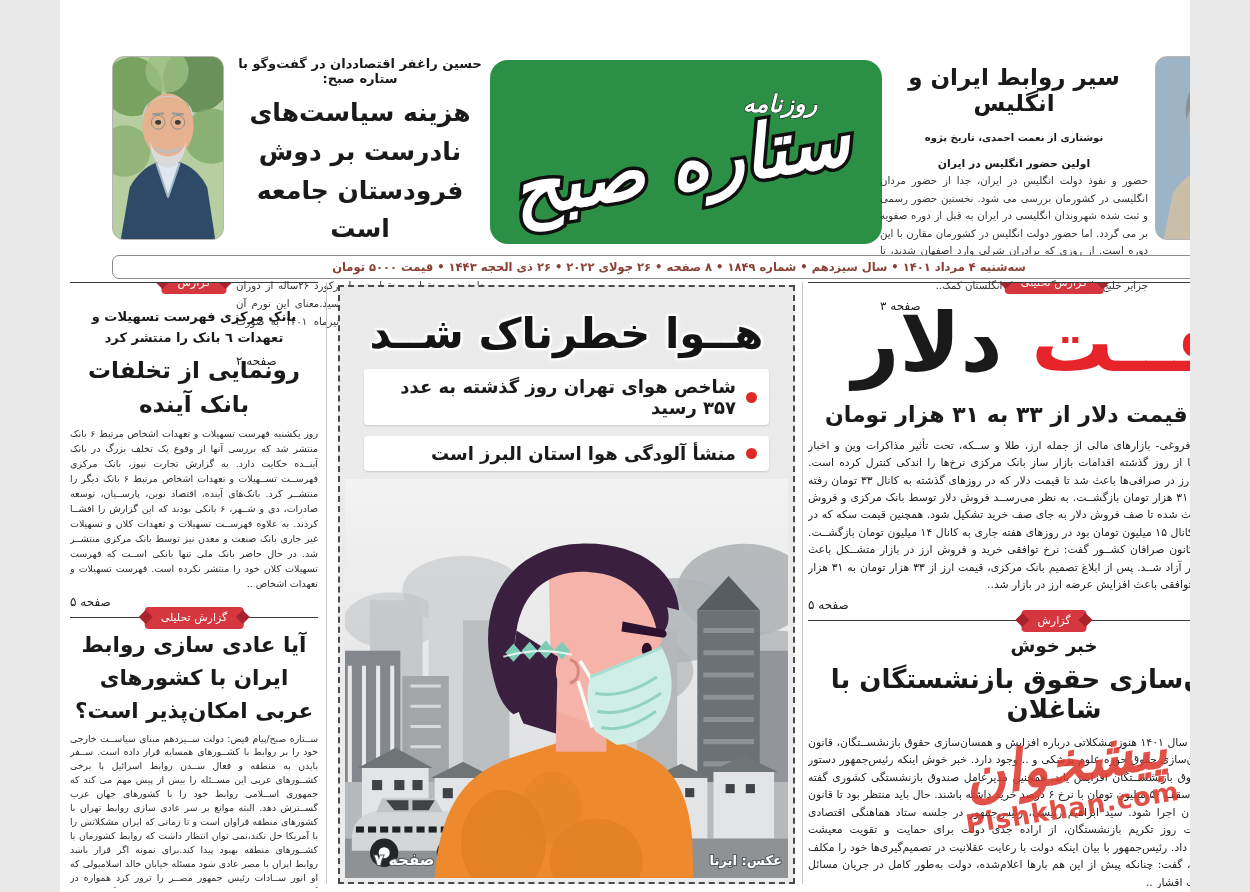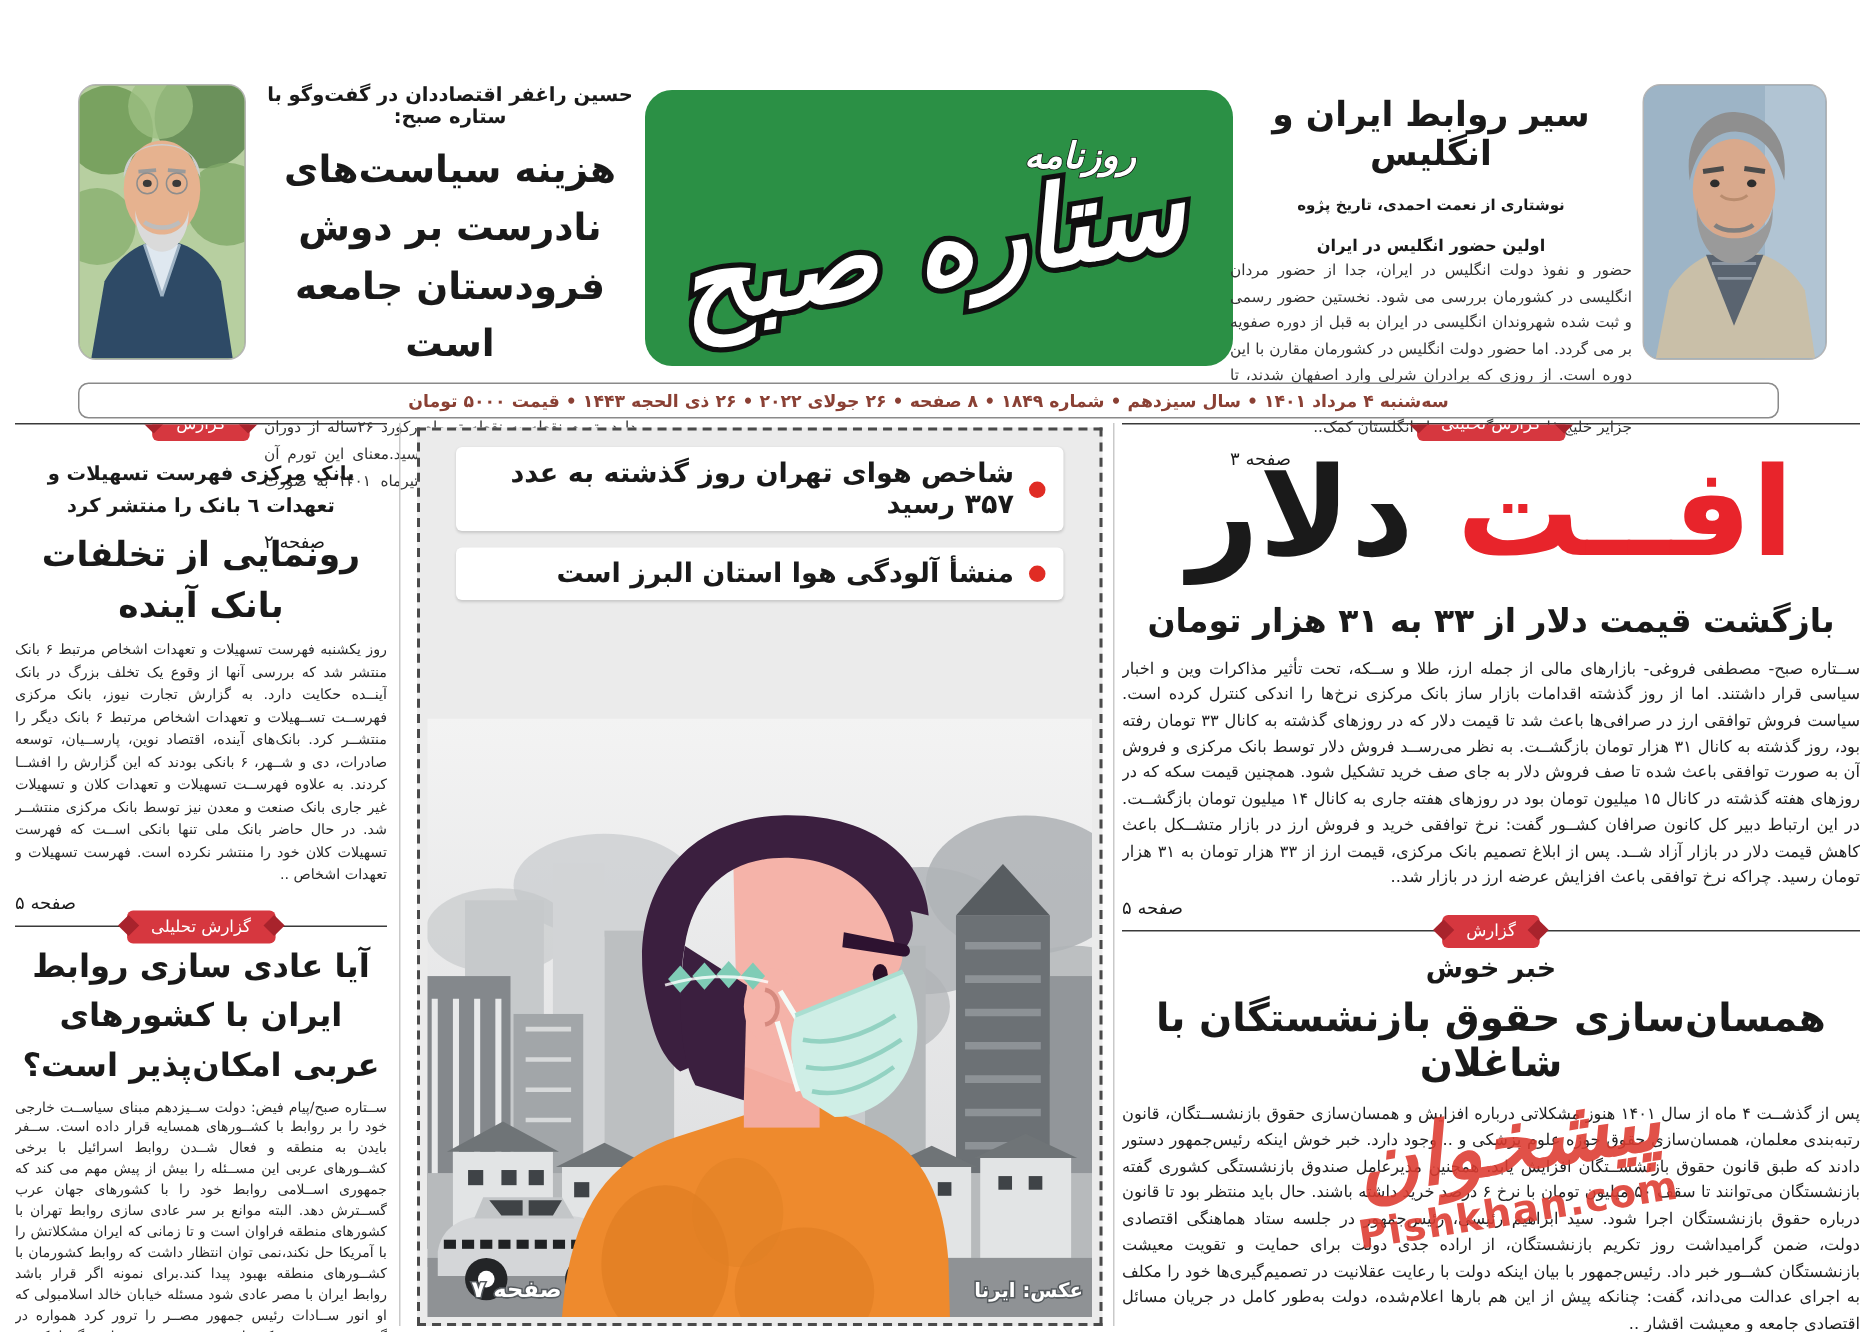--- a/index.html
+++ b/index.html
@@ -1,19 +1,19 @@
 <!DOCTYPE html>
 <html lang="fa" dir="rtl"><head>
 <meta charset="utf-8">
 <style>
   * { margin:0; padding:0; box-sizing:border-box; }
   html,body { background:#e9e9e9; }
   body { font-family:"DejaVu Sans", sans-serif; }
   #page {
-    position:relative; width:1250px; height:892px; margin:0 auto;
+    position:relative; width:1130px; height:892px; margin:0 auto;
     background:#fff; overflow:hidden; direction:rtl; color:#1a1a1a;
   }
 
   
   #top-left { position:absolute; left:42px; top:50px; width:382px; height:202px; }
   .tl-photo { position:absolute; left:10px; top:6px; width:112px; height:184px;
               border-radius:12px; overflow:hidden; border:1px solid #b5b5b5; background:#9db97f; }
   .tl-text  { position:absolute; left:134px; right:0; top:0; }
   .tl-kicker { font-size:13px; font-weight:bold; text-align:center; margin-top:6px; }
   .tl-headline { font-size:25px; font-weight:bold; text-align:center; line-height:1.55; margin-top:8px; }
@@ -168,20 +168,21 @@
     <div class="page-label">صفحه ۵</div>
     <div class="mid-rule">
       <span class="ribbon">گزارش تحلیلی</span>
     </div>
     <div class="arab-headline">آیا عادی سازی روابط ایران با کشورهای عربی امکان‌پذیر است؟</div>
     <div class="small-body tight">ســتاره صبح/پیام فیض: دولت ســیزدهم مبنای سیاســت خارجی خود را بر روابط با کشــورهای همسایه قرار داده است. ســفر بایدن به منطقه و فعال شــدن روابط اسرائیل با برخی کشــورهای عربی این مســئله را بیش از پیش مهم می کند که جمهوری اســلامی روابط خود را با کشورهای جهان عرب گســترش دهد. البته موانع بر سر عادی سازی روابط تهران با کشورهای منطقه فراوان است و تا زمانی که ایران مشکلاتش را با آمریکا حل نکند،نمی توان انتظار داشت که روابط کشورمان با کشــورهای منطقه بهبود پیدا کند.برای نمونه اگر قرار باشد روابط ایران با مصر عادی شود مسئله خیابان خالد اسلامبولی که او انور ســادات رئیس جمهور مصــر را ترور کرد همواره در گذشته به صورت یک مانع بوده و هست.مسئله دیگر اینکه در سال ۹۴ به کنسولگری عربستان در مشهد...</div>
 
   </div>
 
   <div id="col-center">
+    <div class="air-headline">هــوا خطرناک شــد</div>
     <div class="air-bullet">
       <span class="dot"></span>
       <span>شاخص هوای تهران روز گذشته به عدد ۳۵۷ رسید</span>
     </div>
     <div class="air-bullet">
       <span class="dot"></span>
       <span>منشأ آلودگی هوا استان البرز است</span>
     </div>
 
     <div id="illo">

